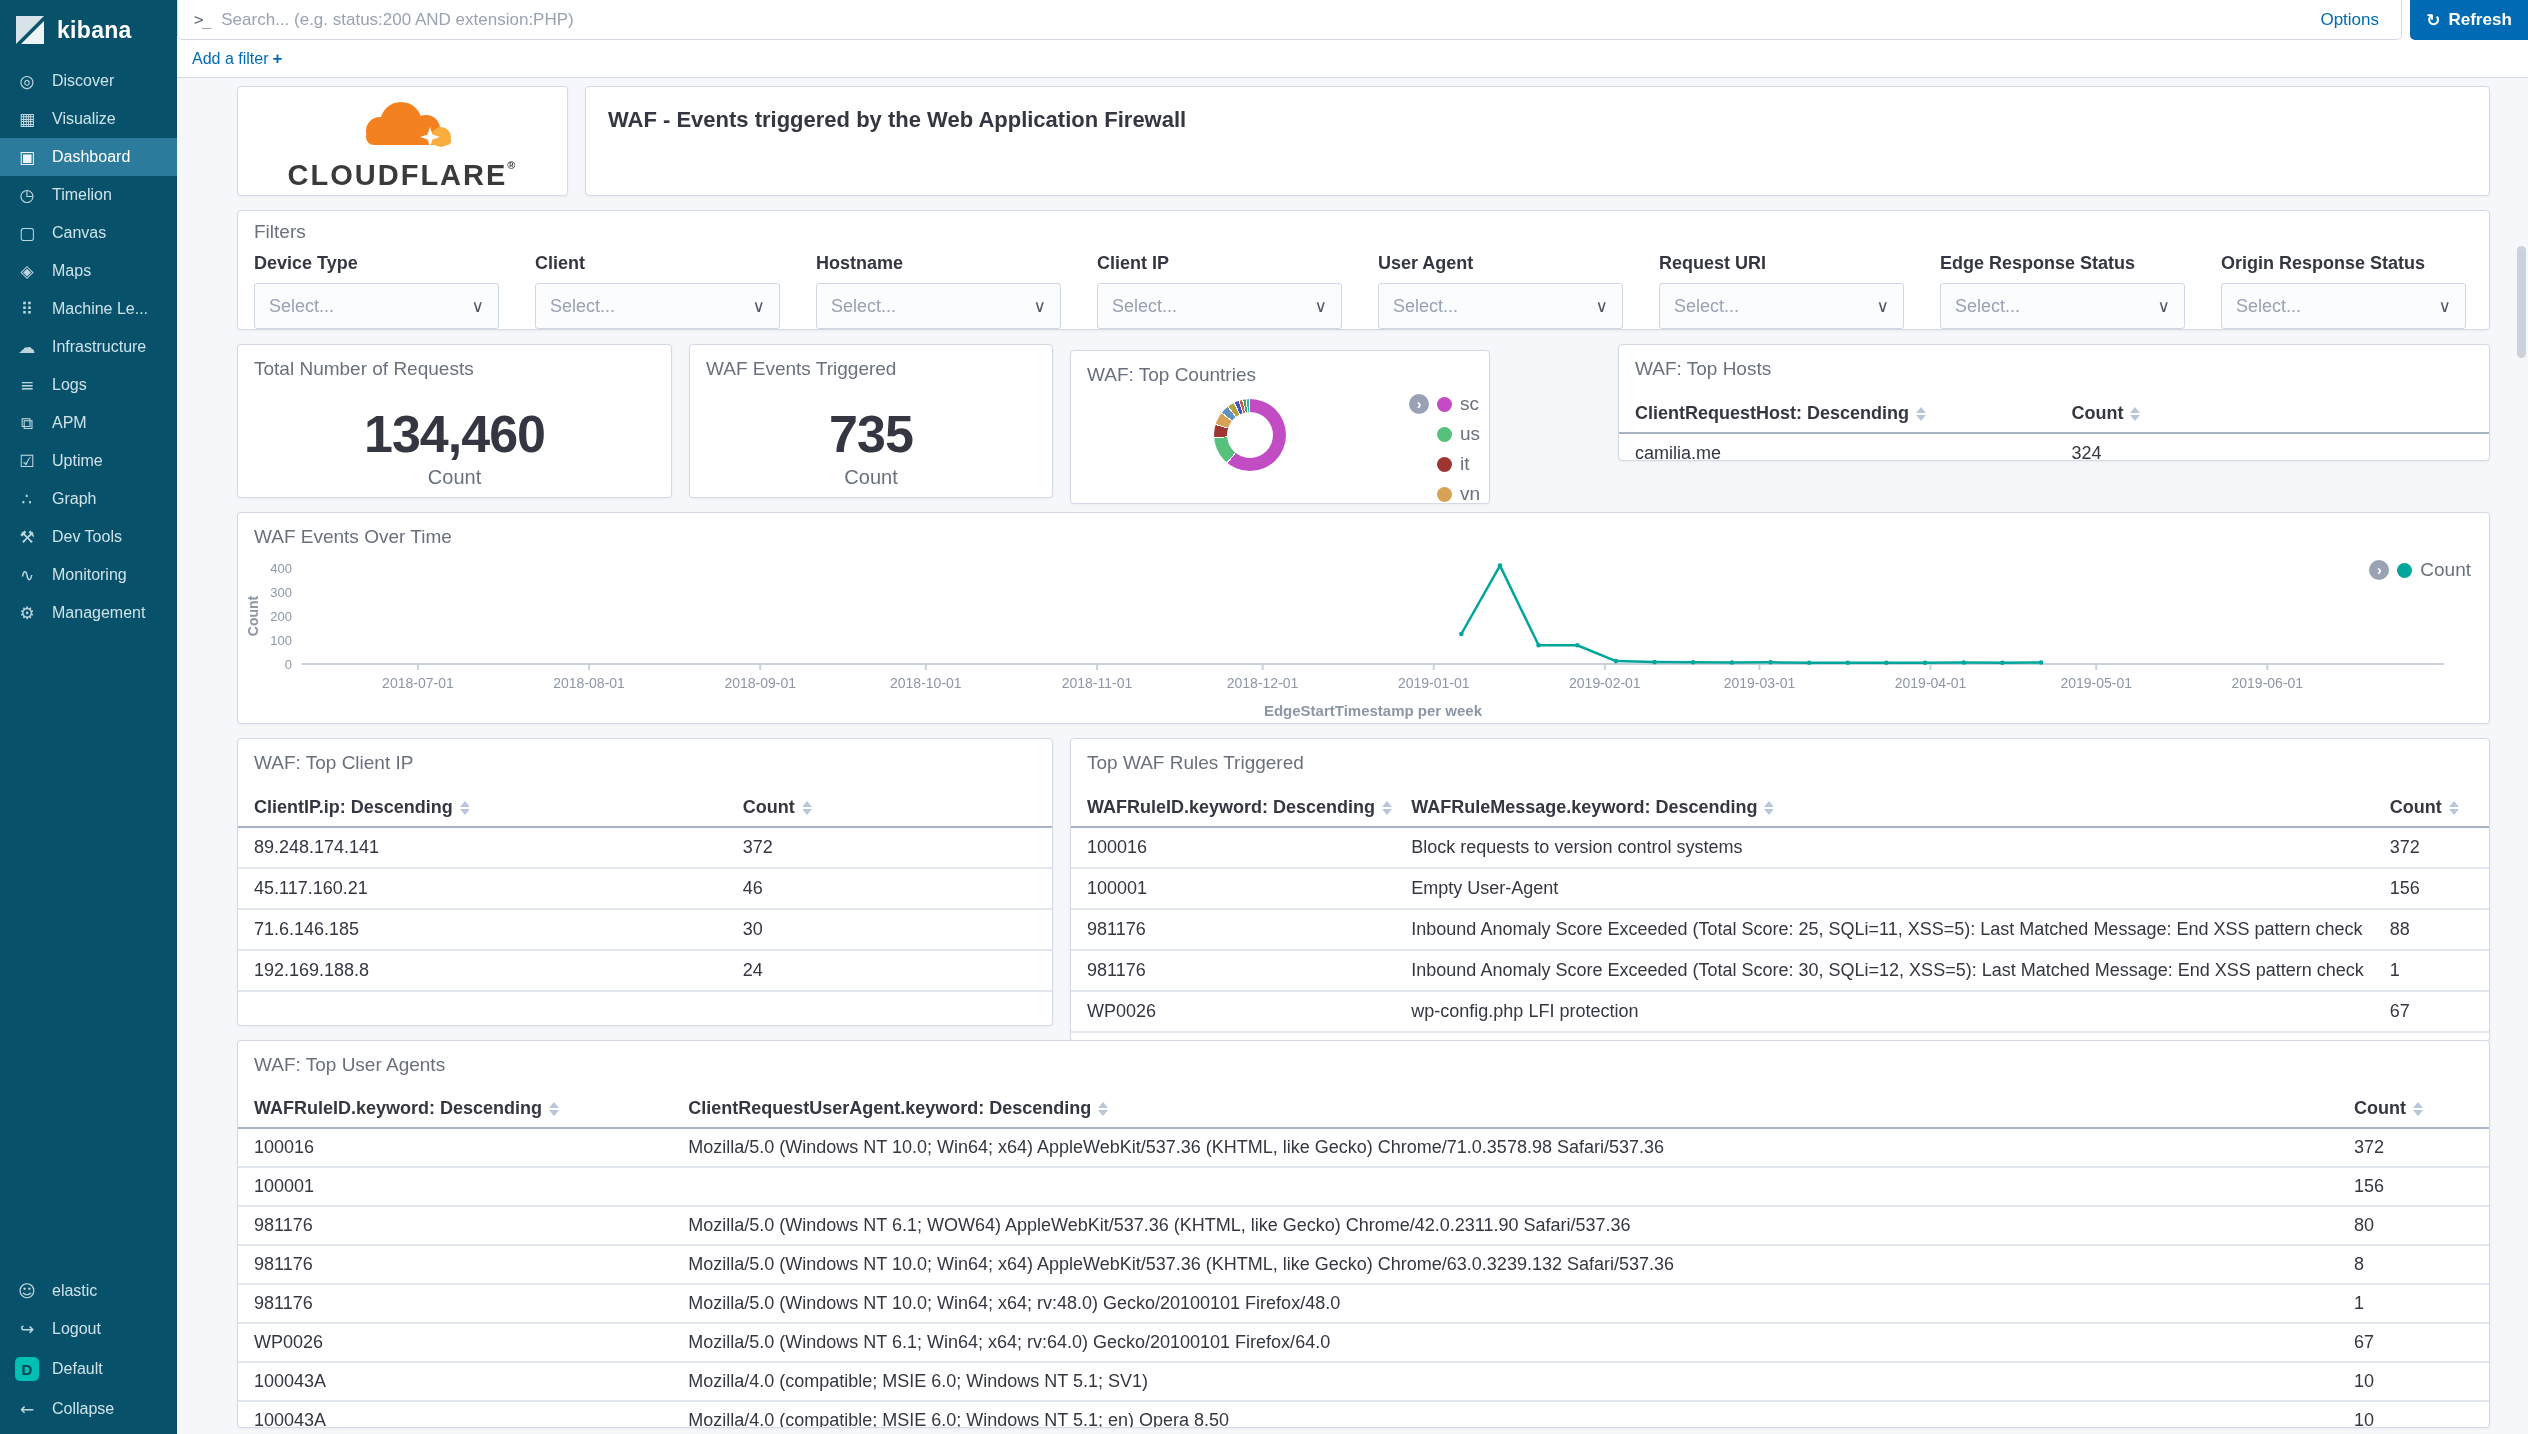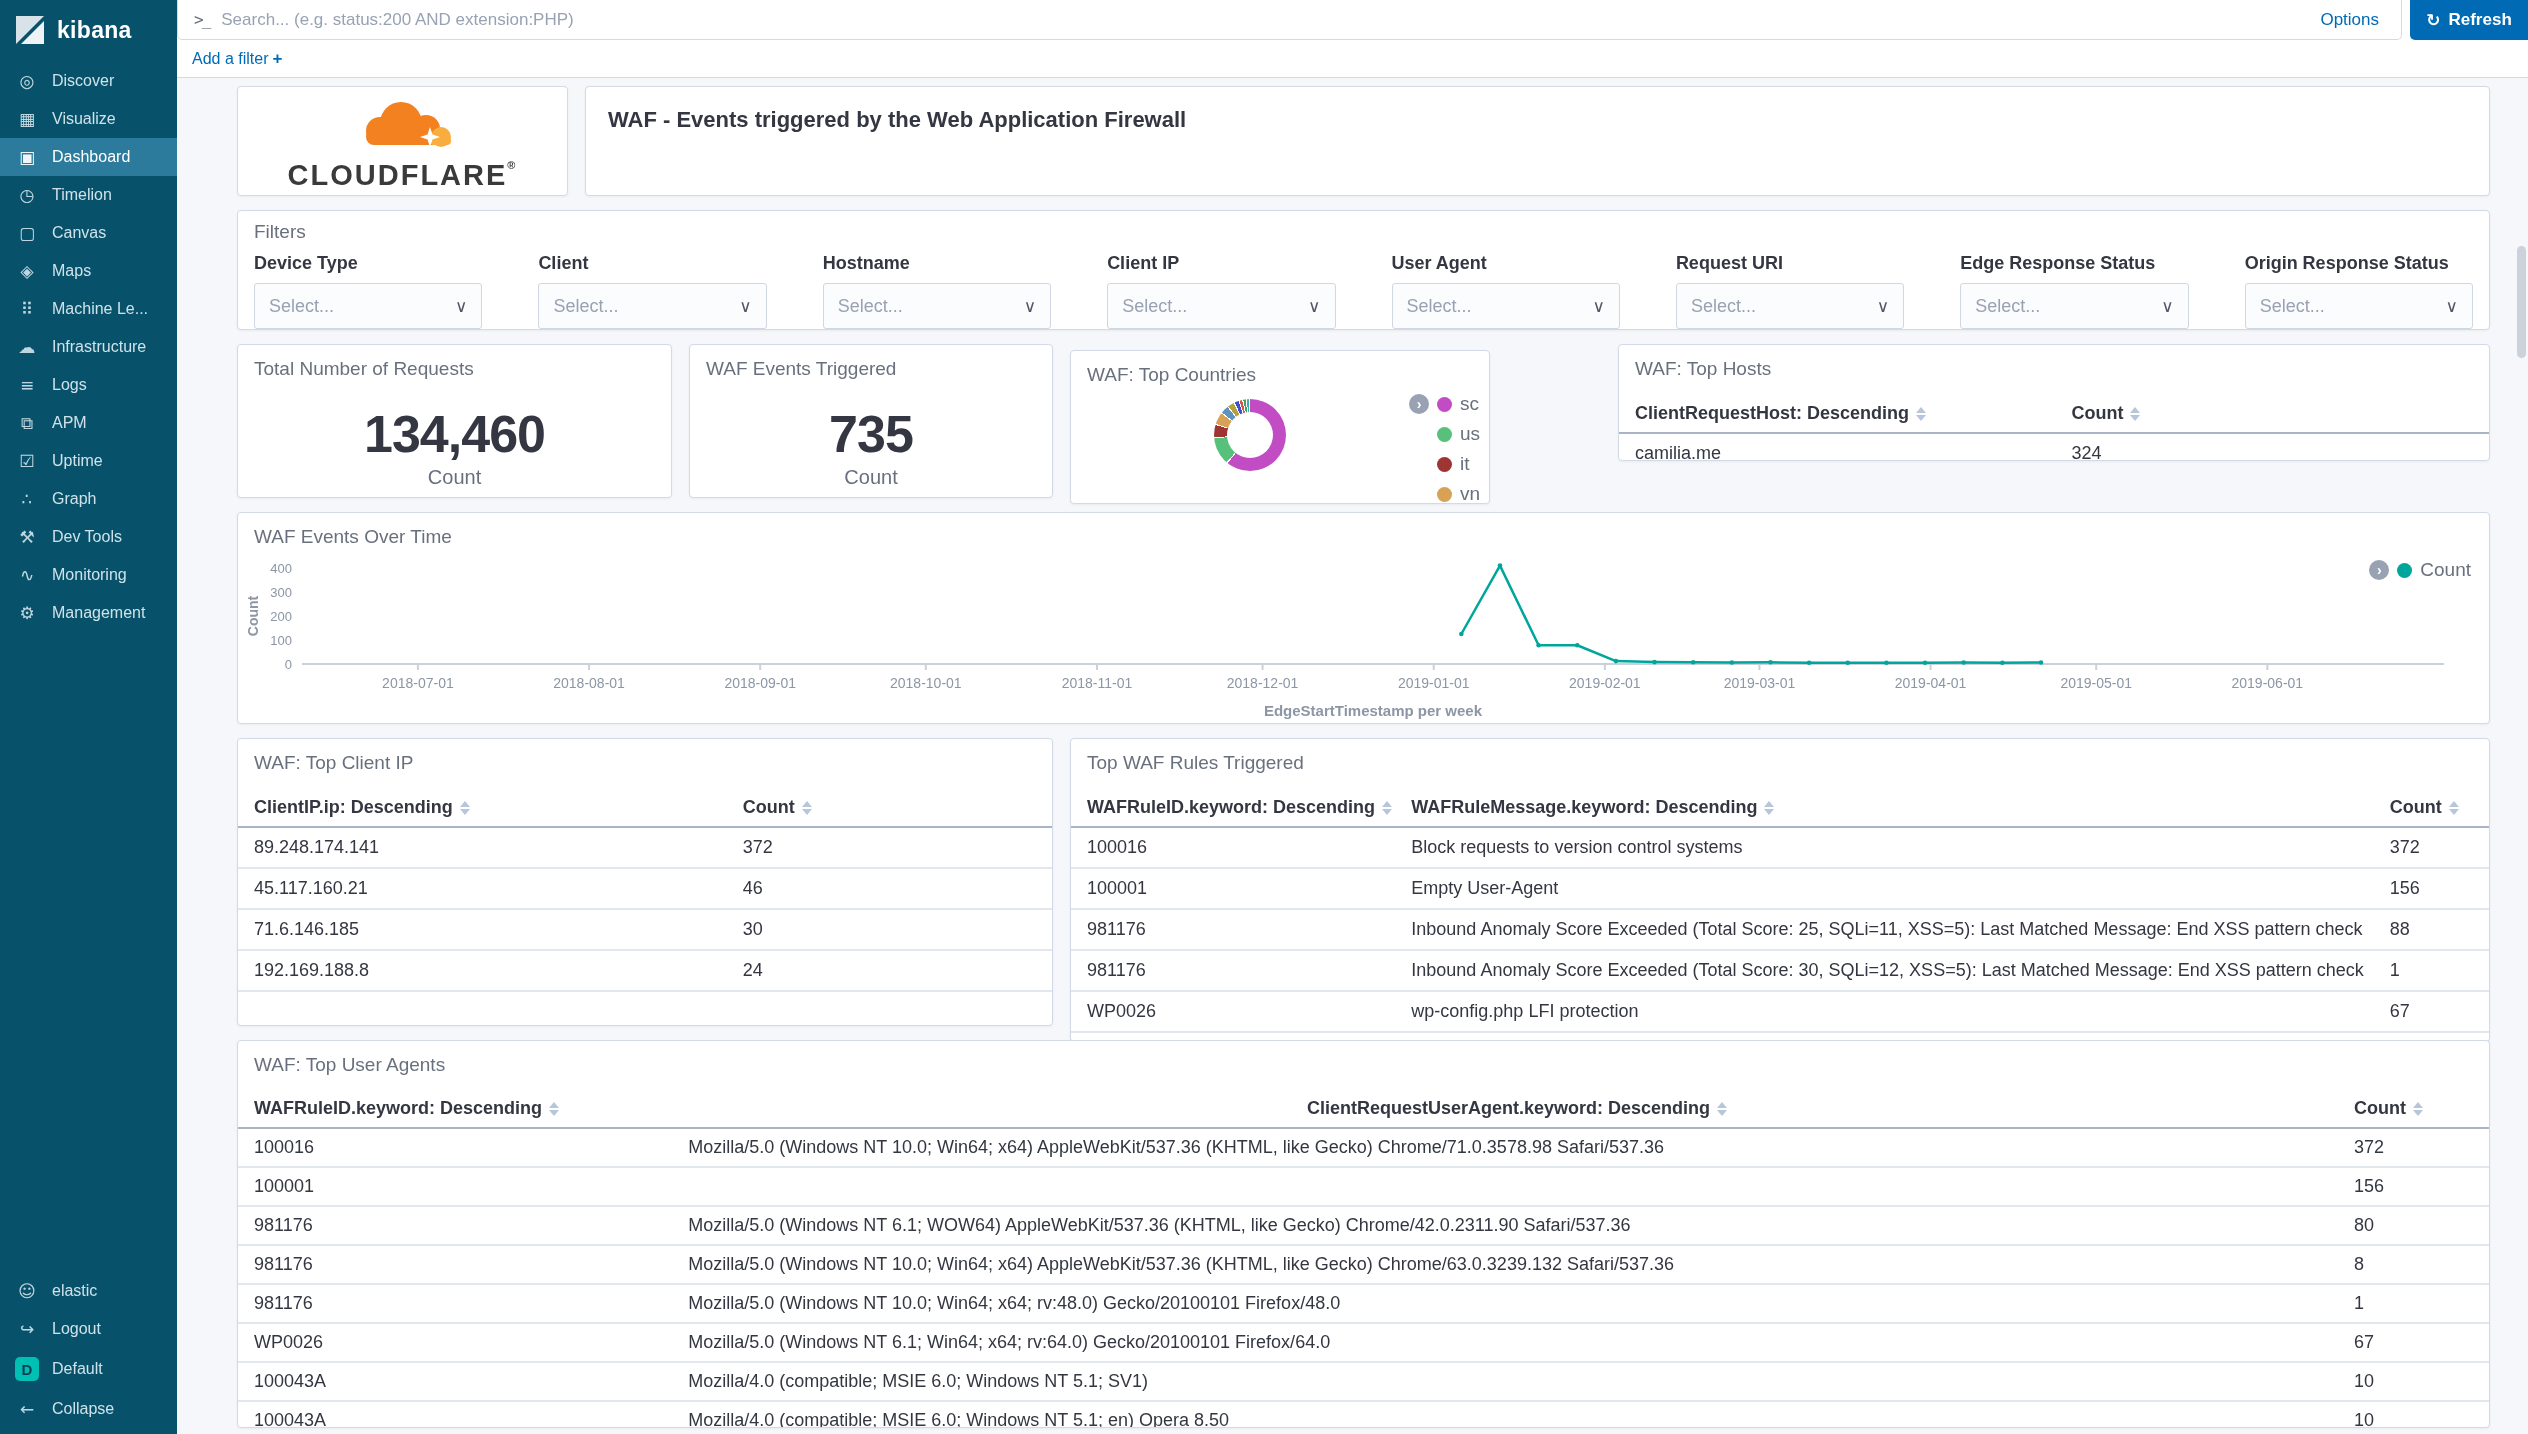--- a/index.html
+++ b/index.html
@@ -43,21 +43,21 @@
     box-shadow:0 1px 3px rgba(0,0,0,.05); overflow:hidden; }
   .panel-title { color:#69707d; font-size:19px; padding:13px 16px 0 16px; white-space:nowrap; }
 
   
   .cf-logo-panel { display:flex; flex-direction:column; align-items:center; justify-content:center; padding-top:4px; }
   .cf-word { font-size:29px; font-weight:bold; color:#3a3a3a; letter-spacing:2px; margin-top:2px; }
   .cf-word .reg { font-size:11px; vertical-align:top; }
   .dash-title { font-size:22px; font-weight:bold; color:#343741; padding:20px 22px; }
 
   
-  .filters-row { display:flex; gap:56px; padding:10px 16px 0 16px; }
+  .filters-row { display:flex; gap:36px; padding:10px 16px 0 16px; }
   .filter-field { width:245px; }
   .filter-label { font-weight:bold; font-size:18px; color:#343741; margin-bottom:9px; white-space:nowrap; }
   .select { height:46px; border:1px solid #cfd7e2; border-radius:3px; background:#fbfcfe; display:flex; align-items:center;
     justify-content:space-between; padding:0 14px; cursor:pointer; }
   .select .ph { color:#98a2b3; font-size:18px; }
   .select .chev { color:#556; font-size:17px; font-family:"DejaVu Sans",sans-serif; }
 
   
   .metric-value { font-size:52px; font-weight:bold; color:#343741; text-align:center; margin-top:24px; letter-spacing:-1px; }
   .metric-label { font-size:20px; color:#69707d; text-align:center; margin-top:2px; }
@@ -79,21 +79,21 @@
   td { font-size:18px; color:#343741; padding:9px 8px 9px 0; border-bottom:2px solid #e1e6ef; white-space:nowrap;
        overflow:hidden; text-overflow:ellipsis; }
   th:first-child, td:first-child { padding-left:16px; }
   .sort { display:inline-block; vertical-align:middle; margin-left:7px; }
   .sort i { display:block; width:0; height:0; border:5px solid transparent; }
   .sort .up { border-bottom:6px solid #b7c6da; margin-bottom:2px; border-top:none; }
   .sort .down { border-top:6px solid #b7c6da; border-bottom:none; }
   .t-hosts th:nth-child(1){width:52%;} .t-hosts th:nth-child(2){width:48%;}
   .t-ip th:nth-child(1){width:62%;} .t-ip th:nth-child(2){width:38%;}
   .t-rules th:nth-child(1){width:24%;} .t-rules th:nth-child(2){width:69%;} .t-rules th:nth-child(3){width:7%;}
-  .t-ua th:nth-child(1){width:20%;} .t-ua th:nth-child(2){width:74%;text-align:center;} .t-ua th:nth-child(3){width:6%;}
+  .t-ua th:nth-child(1){width:20%;} .t-ua th:nth-child(2){width:74%;} .t-ua th:nth-child(3){width:6%;}
   .t-ua td, .t-ua th { padding-top:8px; padding-bottom:8px; }
 
   
   .legend-line { position:absolute; right:18px; top:46px; display:flex; align-items:center; gap:8px; color:#69707d; font-size:19px; }
   .line-svg { position:absolute; left:6px; top:34px; }
 
   
   .scroll-track { position:absolute; right:0; top:78px; width:14px; height:1356px; background:#f5f7fa; }
   .scroll-thumb { position:absolute; right:2px; top:168px; width:9px; height:112px; background:#ccd2db; border-radius:5px; cursor:pointer; }
 </style>

